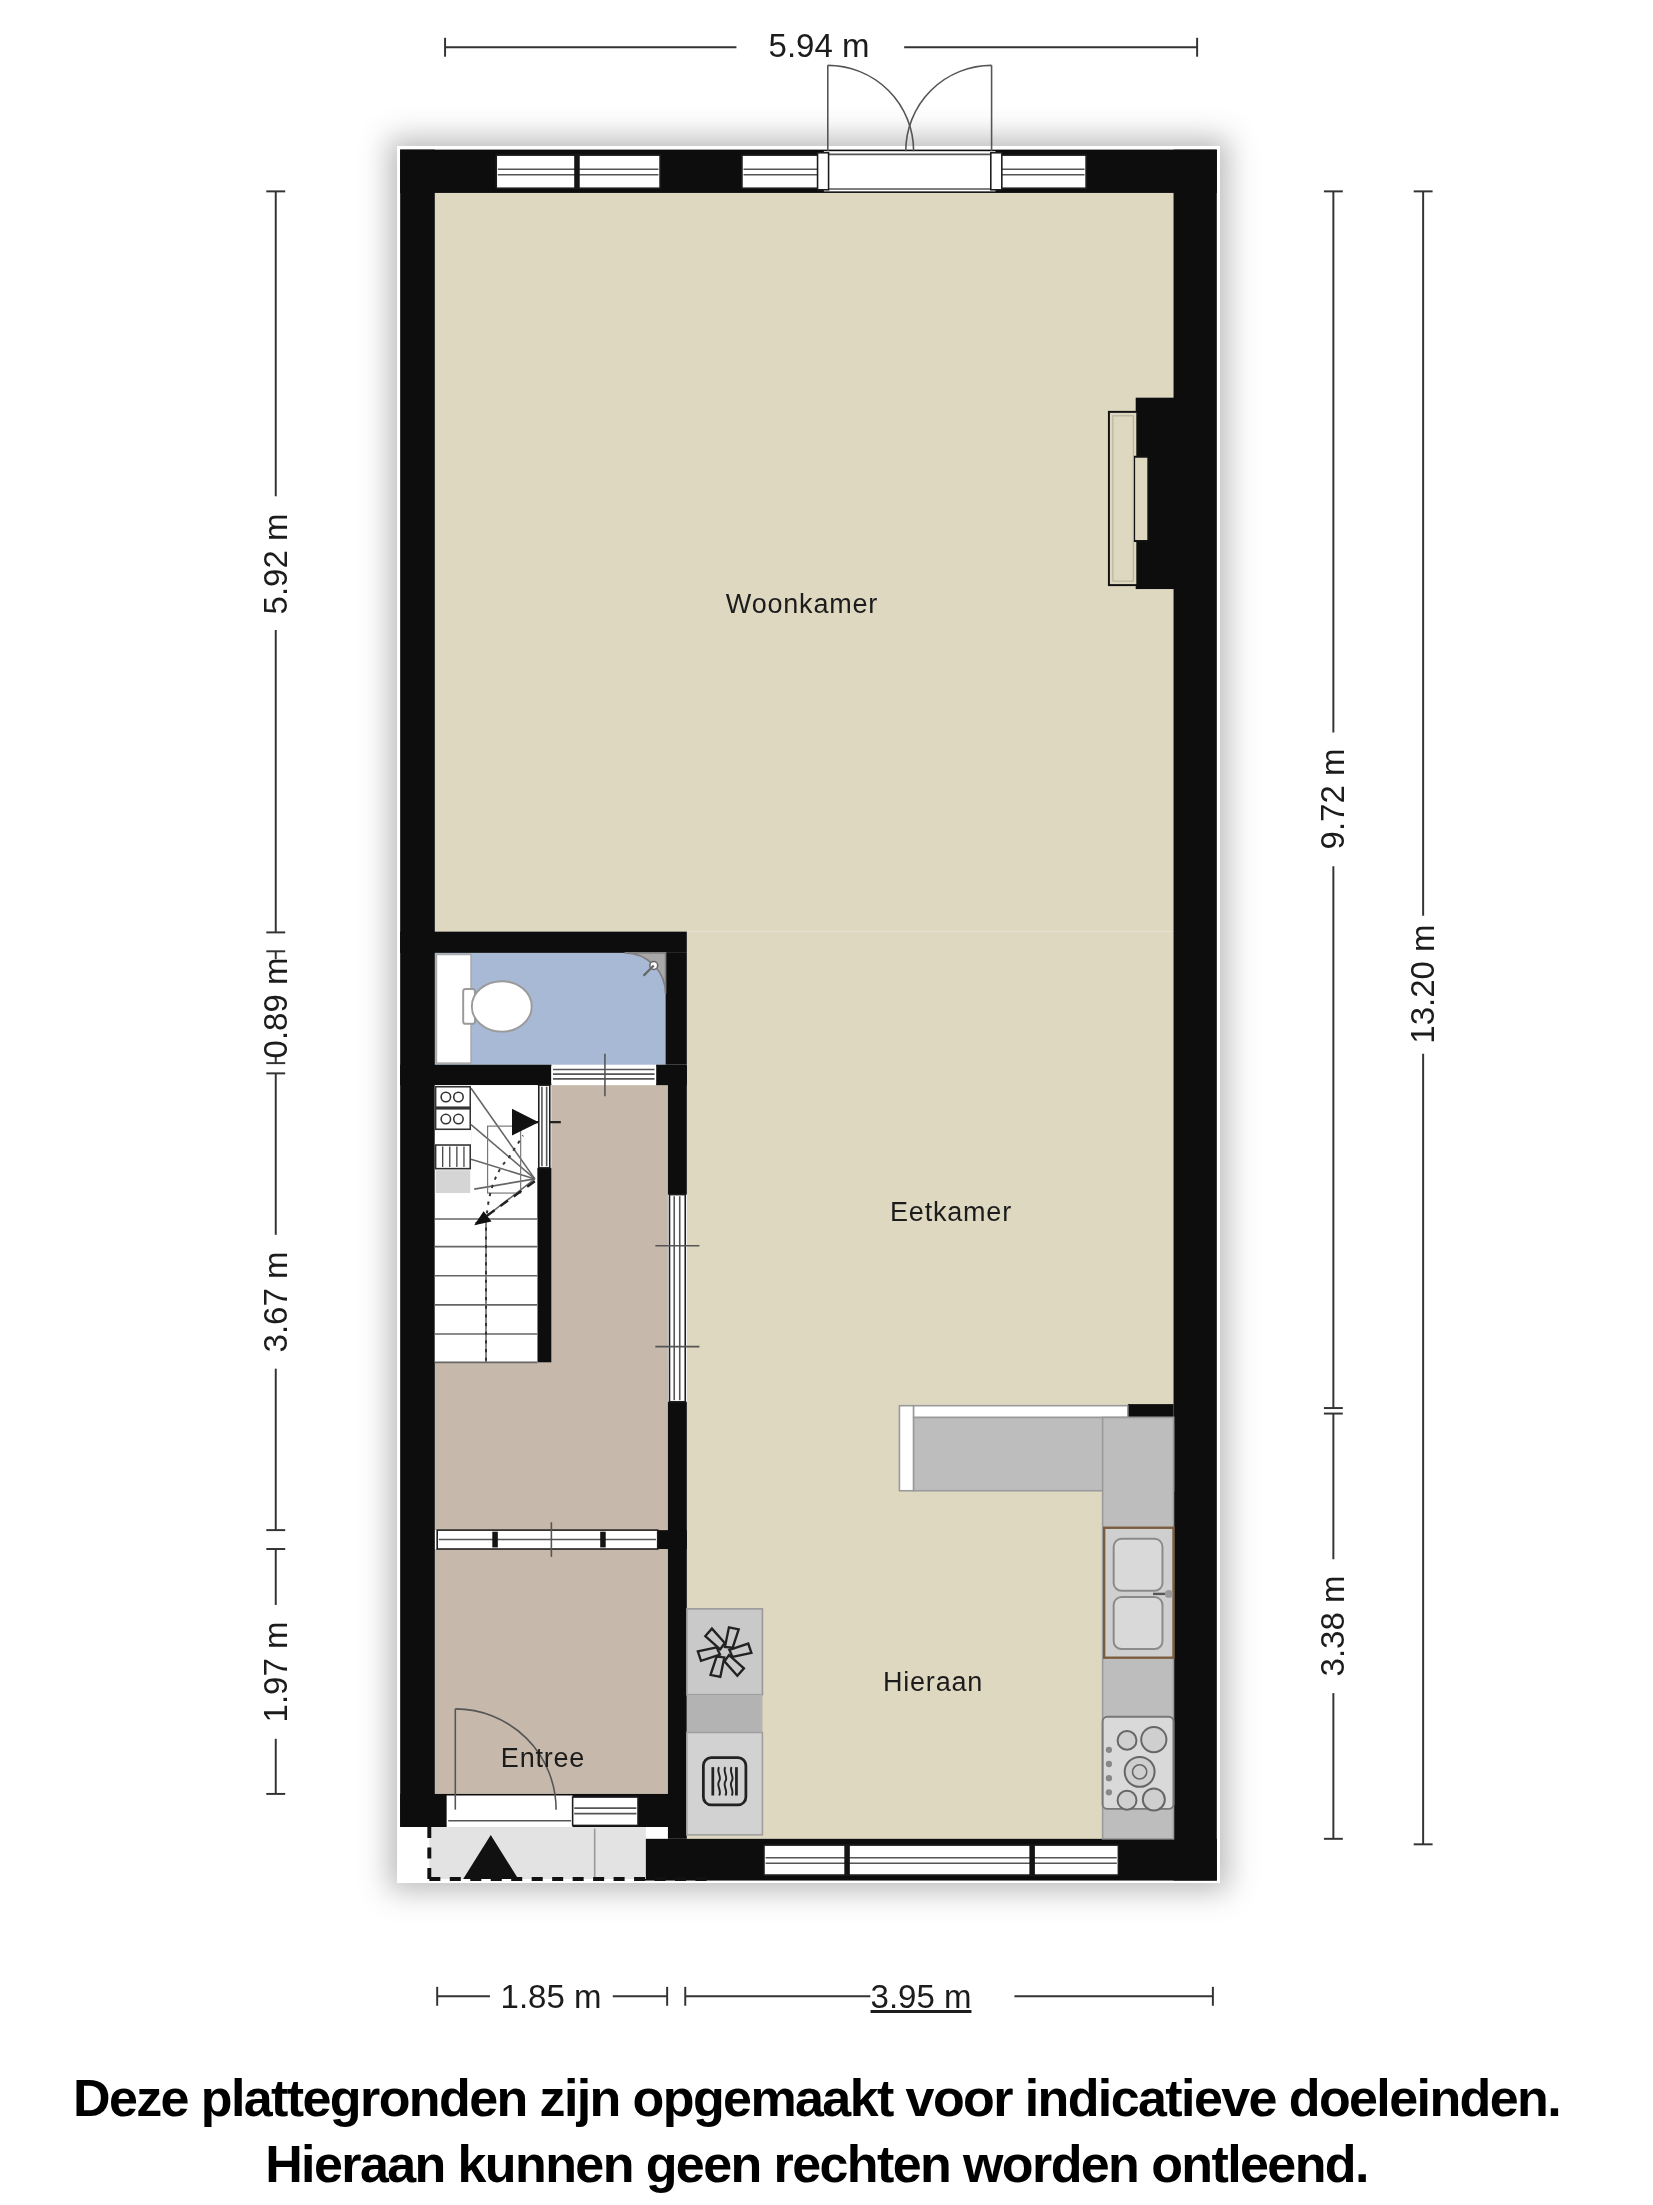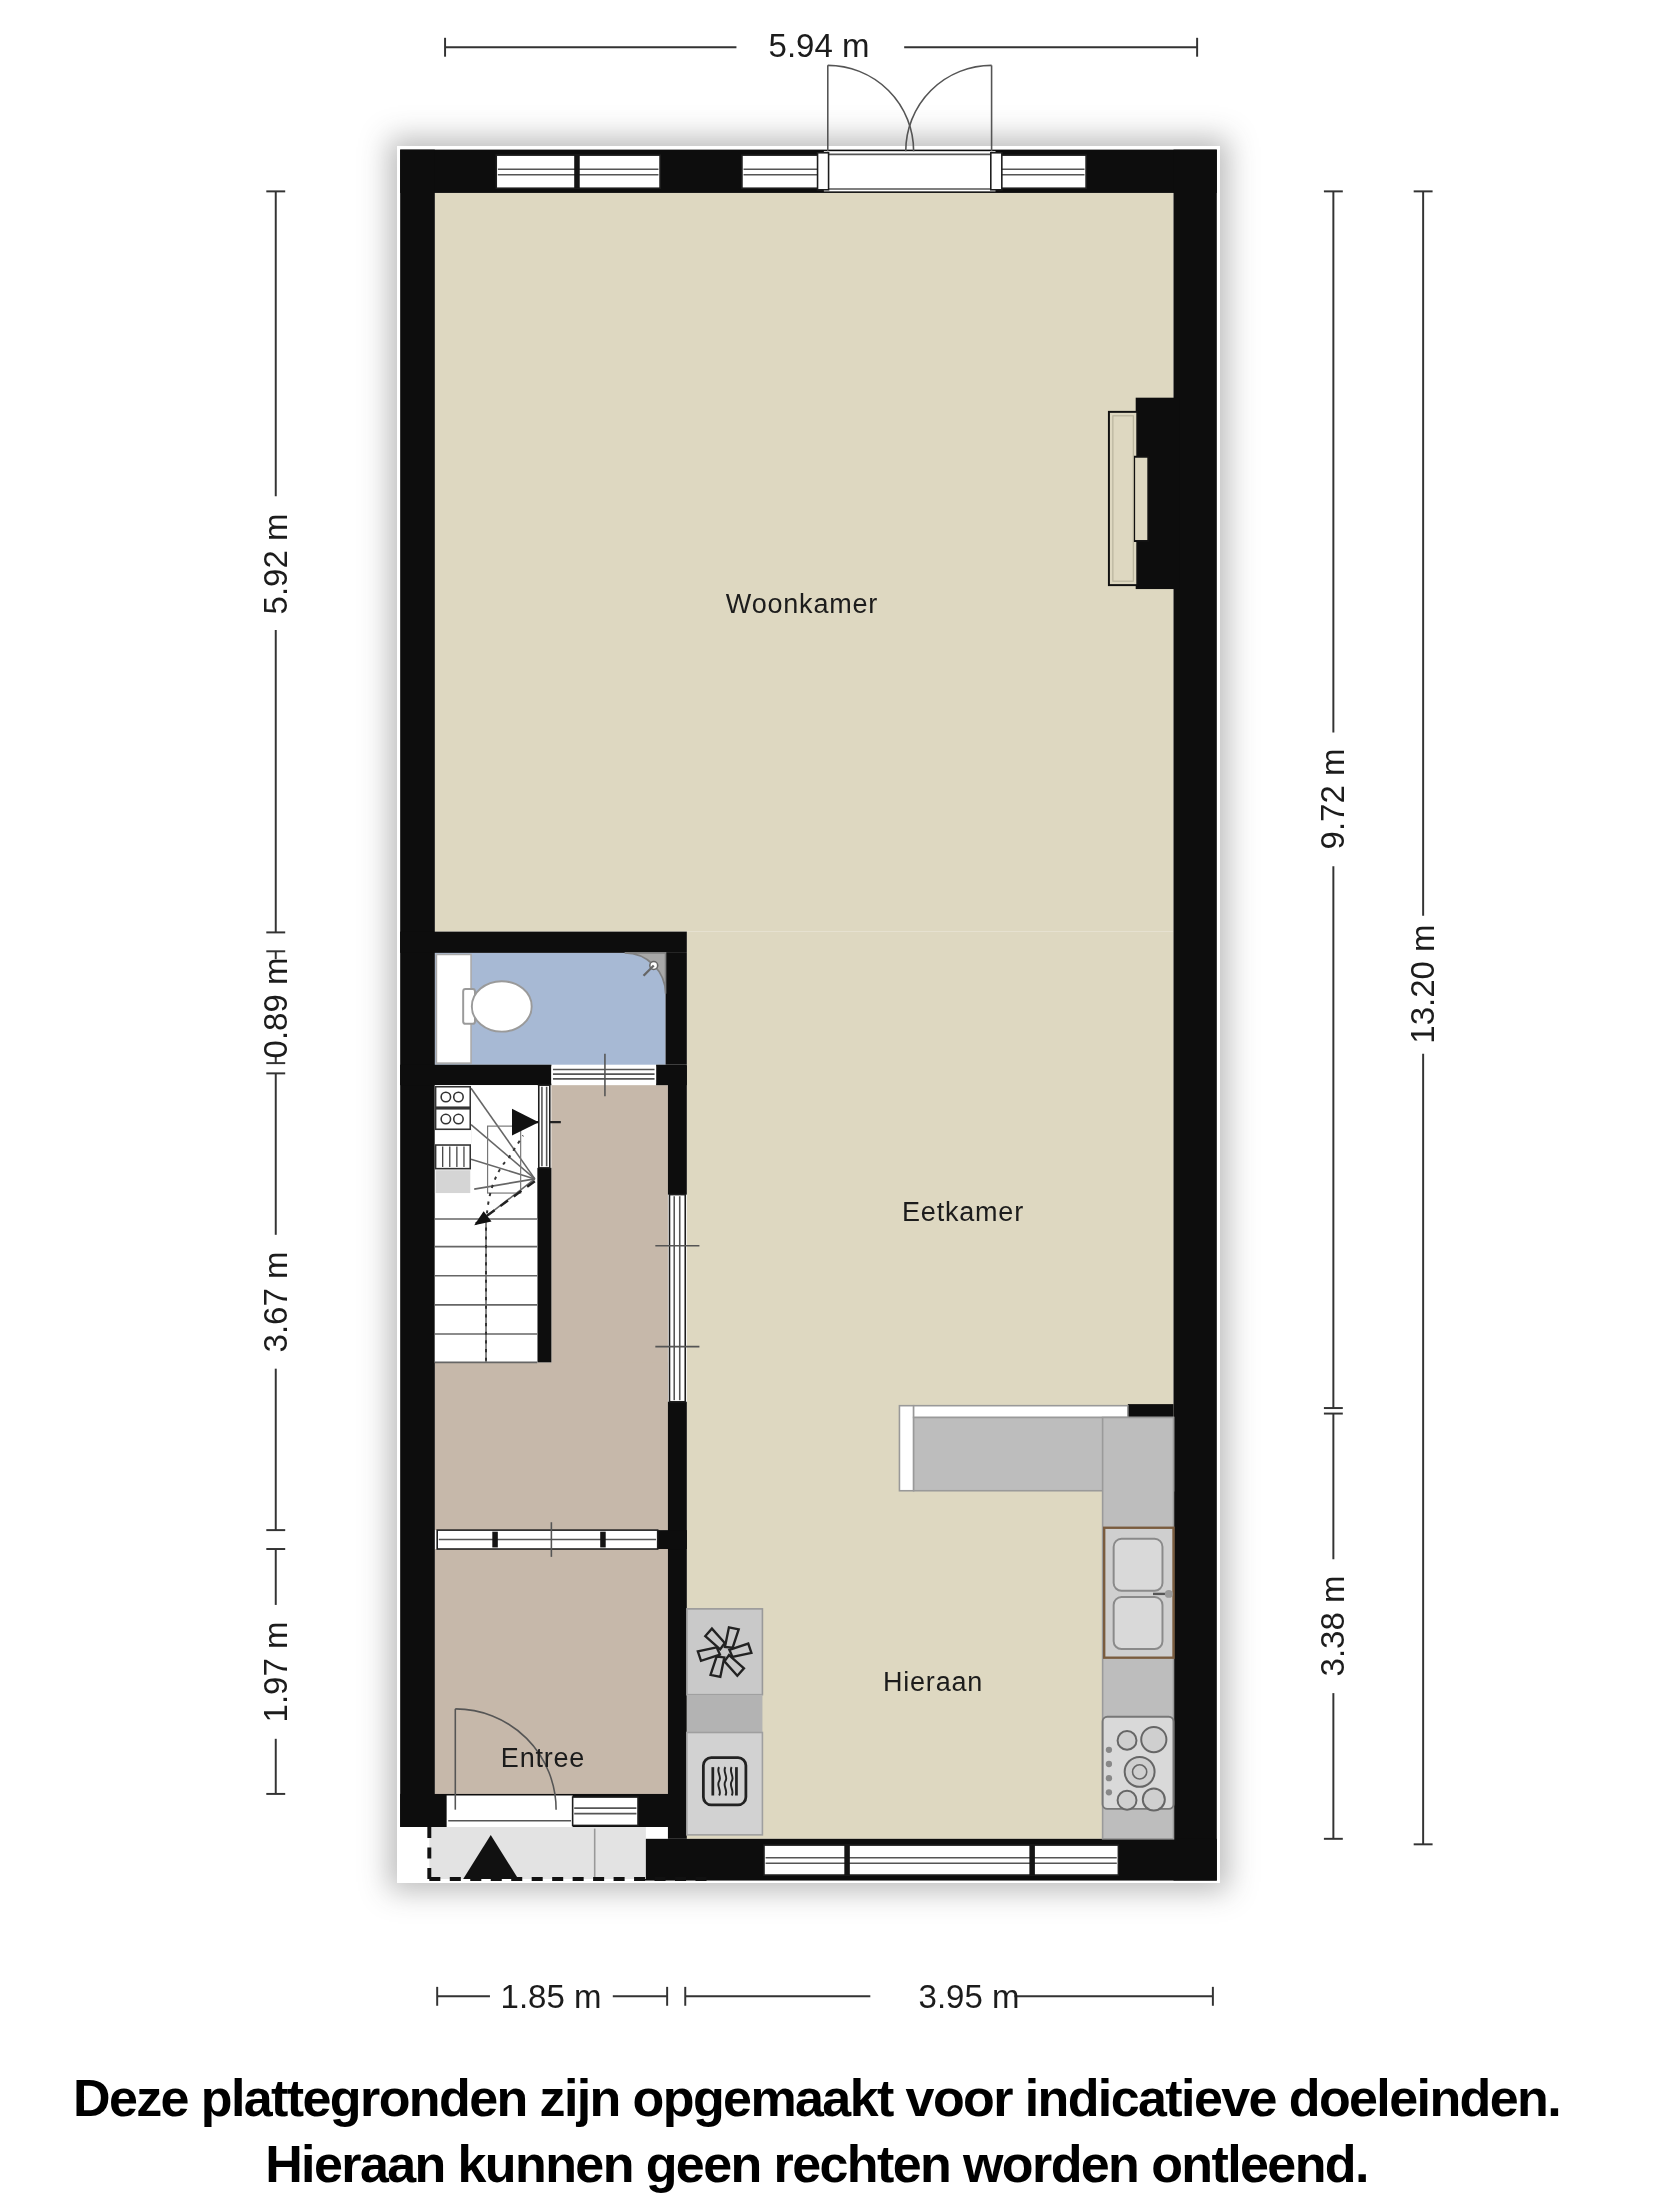--- a/index.html
+++ b/index.html
@@ -296,34 +296,34 @@
       <line x1="555" y1="2523" x2="555" y2="2547"></line>
         <line x1="847" y1="2523" x2="847" y2="2547"></line>
       <line x1="870" y1="2535" x2="1105" y2="2535"></line>
         <line x1="1288" y1="2535" x2="1540" y2="2535"></line>
       <line x1="870" y1="2523" x2="870" y2="2547"></line>
         <line x1="1540" y1="2523" x2="1540" y2="2547"></line>
     </g>
   </svg>
 
   <div class="label room-label" style="left:802px;top:604px;">Woonkamer</div>
-  <div class="label room-label" style="left:951px;top:1212px;margin-left:12px;">Eetkamer</div>
+  <div class="label room-label" style="left:951px;top:1212px;">Eetkamer</div>
   <div class="label room-label" style="left:933px;top:1682px;">Hieraan</div>
   <div class="label room-label" style="left:543px;top:1758px;text-align:right;">Entree</div>
 
   <div class="label dim-label" style="left:819px;top:46px;">5.94 m</div>
 
   <div class="label dim-label vlabel" style="left:276px;top:564px;">5.92 m</div>
   <div class="label dim-label vlabel" style="left:276px;top:1008px;">0.89 m</div>
   <div class="label dim-label vlabel" style="left:276px;top:1302px;">3.67 m</div>
   <div class="label dim-label vlabel" style="left:276px;top:1672px;">1.97 m</div>
 
   <div class="label dim-label vlabel" style="left:1333px;top:799px;">9.72 m</div>
   <div class="label dim-label vlabel" style="left:1423px;top:984px;">13.20 m</div>
   <div class="label dim-label vlabel" style="left:1333px;top:1626px;">3.38 m</div>
 
   <div class="label dim-label" style="left:551px;top:1997px;">1.85 m</div>
-  <div class="label dim-label" style="left:969px;top:1997px;">3.95 m</div>
+  <div class="label dim-label" style="left:921px;top:1997px;text-decoration:underline;">3.95 m</div>
 
   <div class="disclaimer" style="top:2068px;">Deze plattegronden zijn opgemaakt voor indicatieve doeleinden.</div>
   <div class="disclaimer" style="top:2134px;text-align:center;">Hieraan kunnen geen rechten worden ontleend.</div>
 </div>
 
 
 </body></html>

